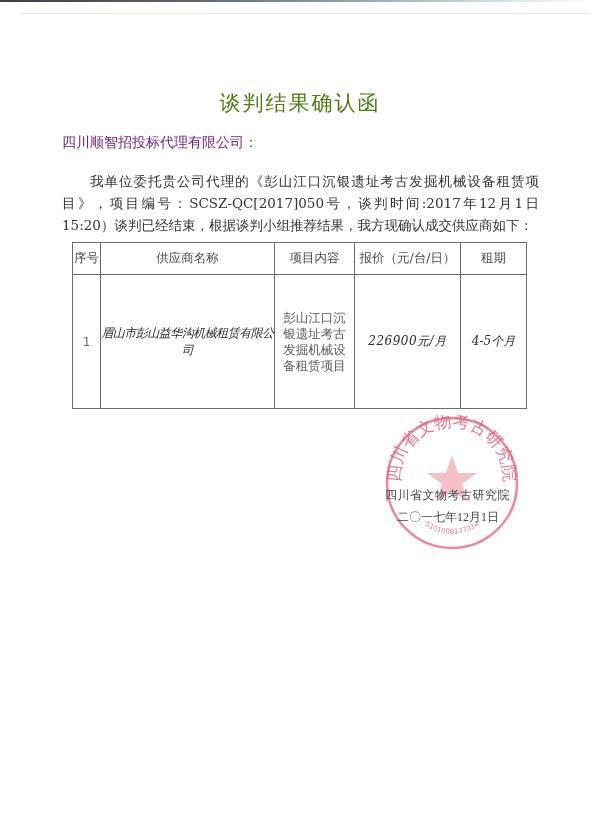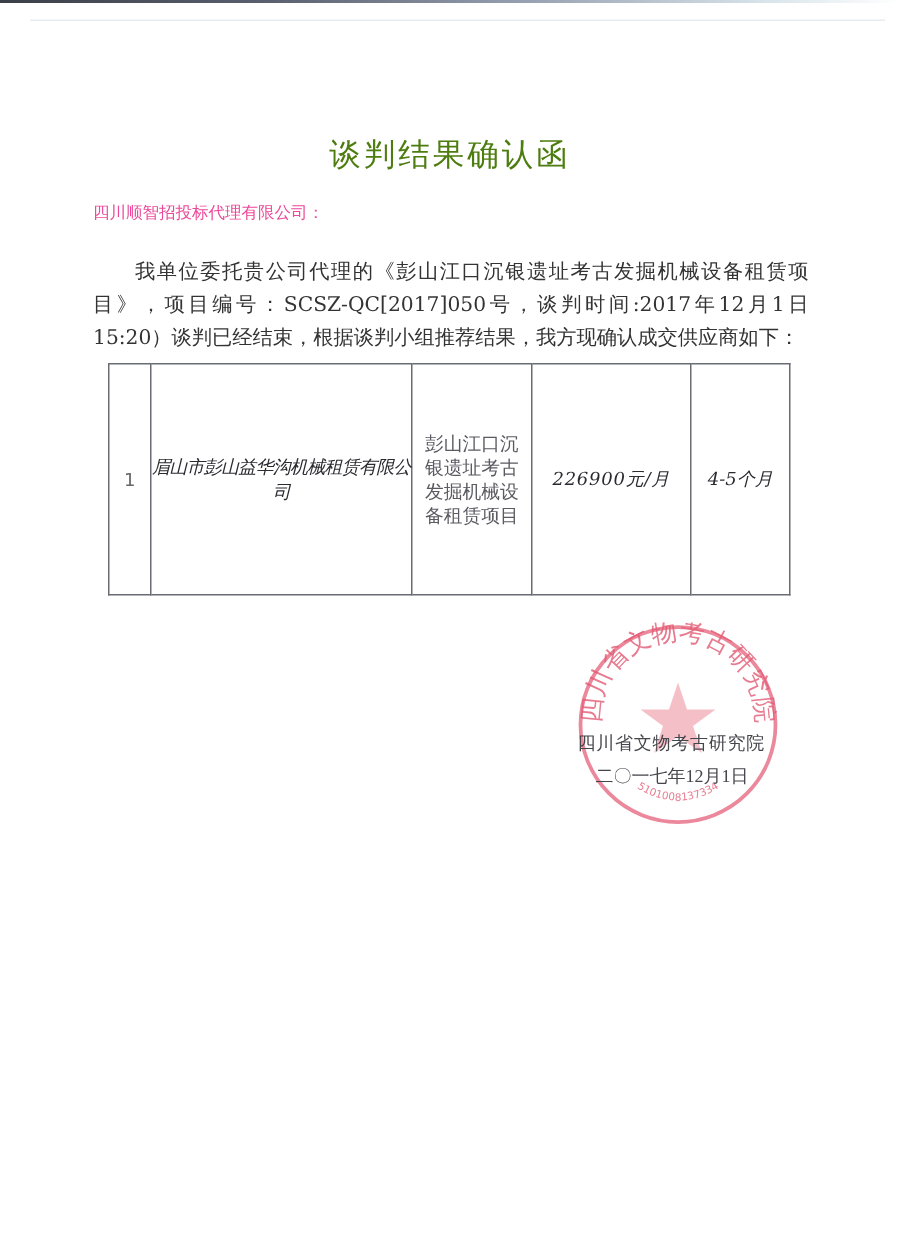--- a/index.html
+++ b/index.html
@@ -18,21 +18,21 @@
       background: #e8ecee;
     }
     .title {
       position: absolute; left: 0; width: 600px; top: 89px; text-align: center;
       font-family: "DejaVu Sans", "Liberation Sans", sans-serif;
       font-size: 21px; letter-spacing: 2px; color: #4d7c0f;
     }
     .addressee {
       position: absolute; left: 62px; top: 134px;
       font-family: Liberation Sans, sans-serif;
-      font-size: 11px; color: #ec4899;
+      font-size: 14px; color: #701a75;
     }
     .body-text {
       position: absolute; left: 76px; top: 170px; width: 463px;
       font-size: 13.5px; line-height: 22px; color: #333;
       text-indent: 28px; margin-left: -14px; width: 477px;
       text-align: justify;
     }
     table.award {
       position: absolute; left: 72px; top: 242px;
       border-collapse: collapse; table-layout: fixed;
@@ -43,21 +43,21 @@
       border: 1.4px solid #6a6c74; padding: 0; font-weight: normal;
       text-align: center; vertical-align: middle;
     }
     table.award th { height: 31px; font-size: 12.5px; }
     table.award td { height: 125px; font-size: 12px; }
     .col-no { width: 28px; }
     .col-supplier { width: 174px; }
     .col-content { width: 80px; }
     .col-price { width: 106px; }
     .col-term { width: 66px; }
-    .cell-content { line-height: 16px; color: #5a5a62; padding: 14px 4px !important; font-size: 12.5px !important; }
+    .cell-content { line-height: 16px; color: #5a5a62; padding: 4px 4px !important; font-size: 12.5px !important; }
     .hand {
       font-family: "DejaVu Serif", "Liberation Serif", serif;
       font-style: italic; color: #2a2a30;
     }
     .hand-supplier { font-size: 12px; letter-spacing: -0.5px; text-align: left; }
     .hand-price { font-size: 15px; letter-spacing: 0.5px; }
     .hand-term { font-size: 15px; margin-left: 28px; }
     .cell-no { font-size: 11px; color: #666; }
 
     .stamp {
@@ -86,20 +86,27 @@
 
 <table class="award">
   <colgroup>
     <col class="col-no">
       <col class="col-supplier">
       <col class="col-content">
       <col class="col-price">
       <col class="col-term">
   </colgroup>
   <tbody>
+      <tr>
+    <th>序号</th>
+    <th>供应商名称</th>
+    <th>项目内容</th>
+    <th>报价（元/台/日）</th>
+    <th>租期</th>
+  </tr>
   <tr>
     <td class="cell-no">1</td>
     <td class="hand hand-supplier">眉山市彭山益华沟机械租赁有限公司</td>
     <td class="cell-content">彭山江口沉银遗址考古发掘机械设备租赁项目</td>
     <td class="hand hand-price">226900元/月</td>
     <td class="hand hand-term">4-5个月</td>
   </tr>
 </tbody>
   </table>
 

